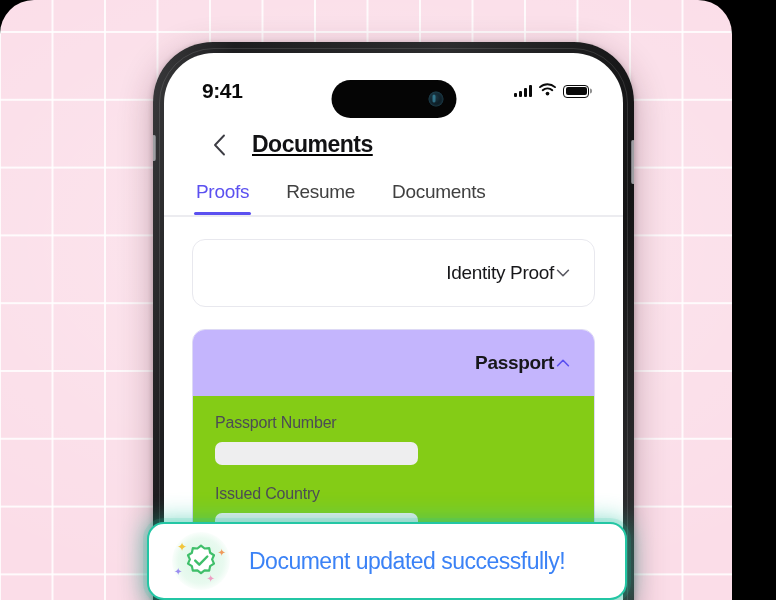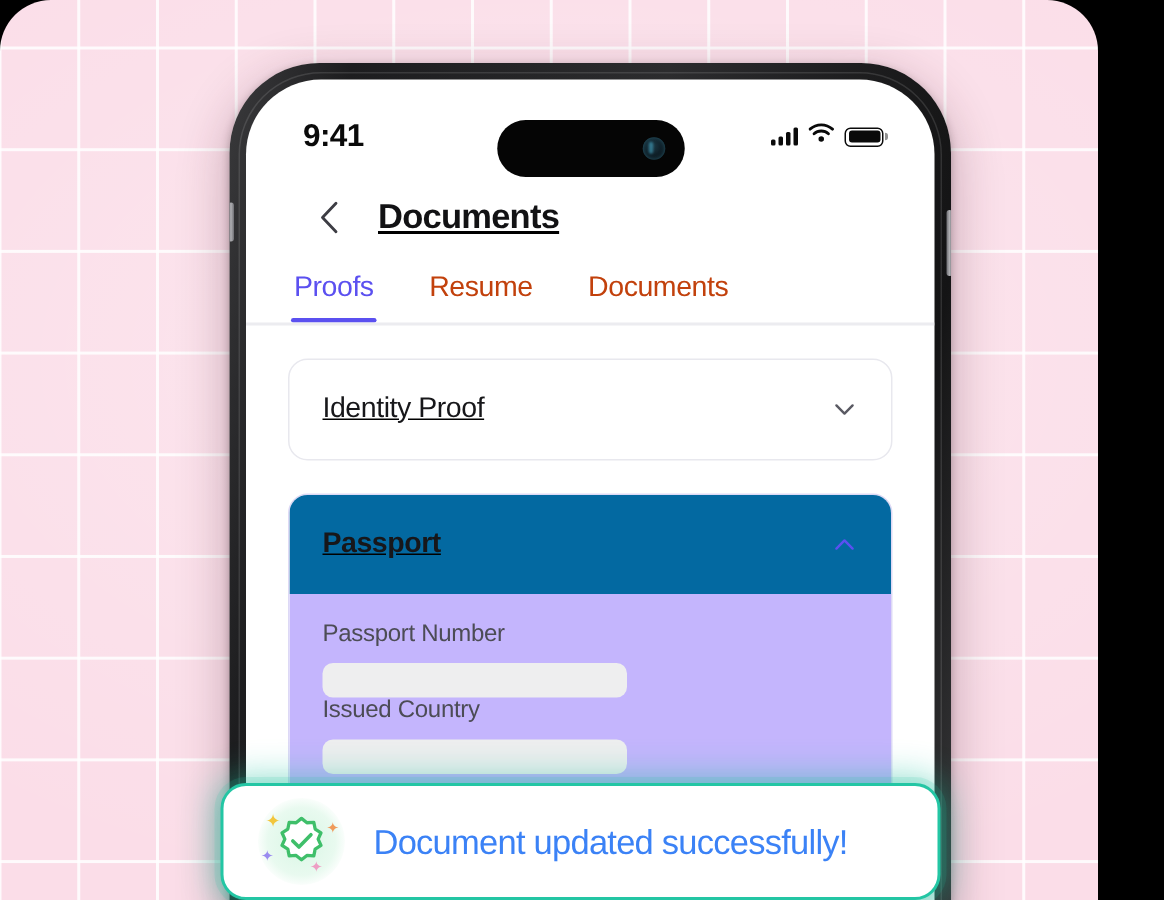--- a/index.html
+++ b/index.html
@@ -172,21 +172,21 @@
     display: flex;
     align-items: flex-end;
     gap: 37px;
     padding: 0 32px;
     white-space: nowrap;
     overflow: hidden;
   }
   .tab {
     font-size: 19px;
     letter-spacing: -0.3px;
-    color: #c2410c;
+    color: #404040;
     padding-bottom: 12px;
     cursor: pointer;
     position: relative;
   }
   .tab.active { color: #5b50f0; font-weight: 500; }
   .tab.active::after{
     content:"";
     position:absolute; left:-2px; right:-2px; bottom:0;
     height: 3px;
     background: #5b50f0;
@@ -205,47 +205,46 @@
     border: 1.4px solid #e8e8ee;
     border-radius: 13px;
     background: #fff;
     overflow: hidden;
   }
   .accordion + .accordion { margin-top: 22px; }
 
   .acc-head {
     display: flex;
     align-items: center;
-    justify-content: space-between;
+    justify-content: flex-end;
     padding: 22px 22px;
     cursor: pointer;
-    text-decoration: underline;
   }
   .acc-title { font-size: 19px; font-weight: 500; letter-spacing: -0.3px; color: #17171a; }
   .acc-title.bold { font-weight: 700; }
 
   .accordion.open { border-color: #ddd9f5; }
-  .accordion.open .acc-head { background: #0369a1; }
+  .accordion.open .acc-head { background: #c4b5fd; }
 
   .chev { width: 18px; height: 18px; display:block; }
 
-  .acc-body { padding: 18px 22px 22px 22px; background:#c4b5fd; }
+  .acc-body { padding: 18px 22px 22px 22px; background:#84cc16; }
   .field-label {
     font-size: 16px;
     color: #4c4c55;
     letter-spacing: -0.2px;
     margin-bottom: 10px;
   }
   .field-skeleton {
     height: 23px;
     width: 203px;
     border-radius: 7px;
     background: #eeeeef;
   }
-  .field-group + .field-group { }
+  .field-group + .field-group { margin-top: 20px; }
 
   
   #toast {
     position: absolute;
     left: 147px;
     top: 522px;
     width: 480px;
     height: 78px;
     border-radius: 17px;
     background: #ffffff;

